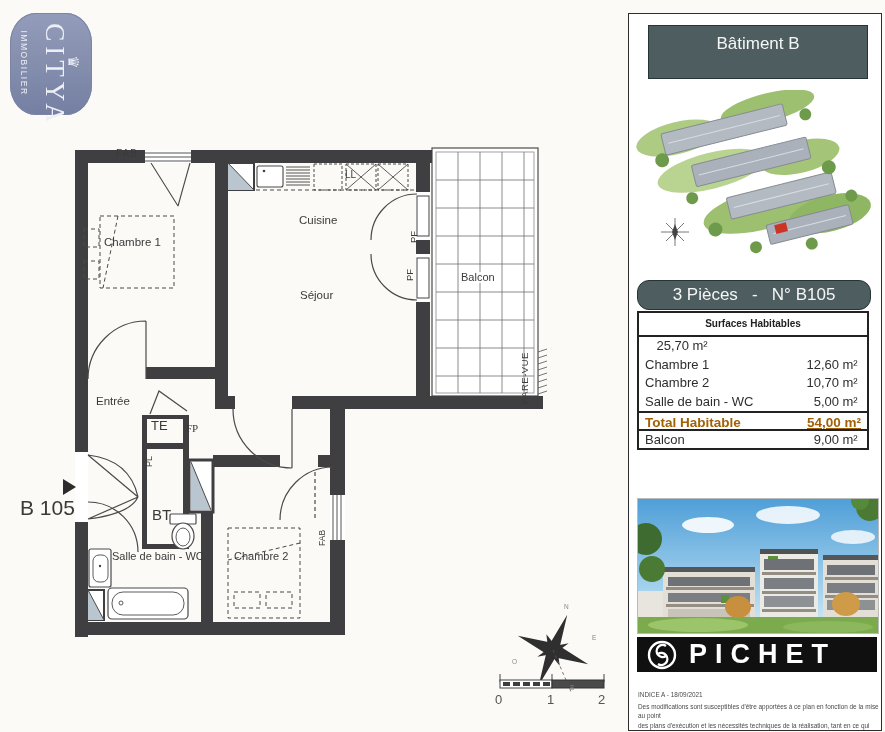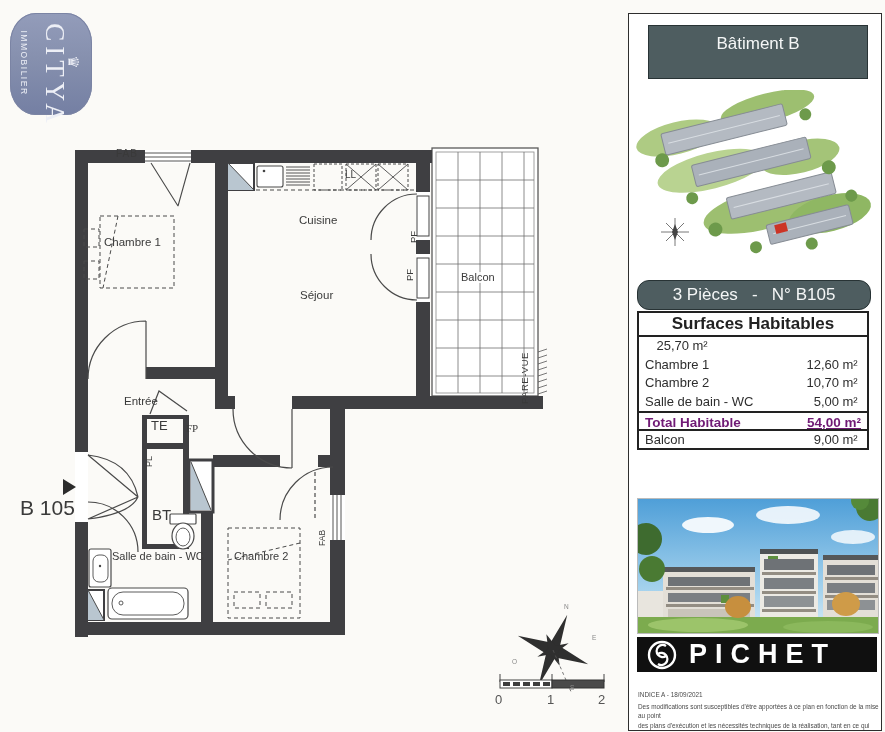--- a/index.html
+++ b/index.html
@@ -24,28 +24,28 @@
   .b105-arrow{left:63px;top:479px;width:0;height:0;border-left:13px solid #2c2c2c;
     border-top:8px solid transparent;border-bottom:8px solid transparent;}
   
   .panel-frame{left:628px;top:13px;width:252px;height:716px;border:1.5px solid #2e2e2e;background:#fff;}
   .slate{background:#4e5d60;color:#f4f6f6;border:1px solid #283335;}
   .hdr{left:648px;top:25px;width:220px;height:54px;text-align:center;
     font-size:17px;line-height:1.55;padding-top:5px;box-sizing:border-box;}
   .title{left:637px;top:280px;width:232px;height:28px;text-align:center;
     font-size:17px;line-height:28px;white-space:pre;border-radius:12px;}
   .table{left:637px;top:311px;width:232px;background:#fff;border:2px solid #222;box-sizing:border-box;}
-  .t-head{font-weight:bold;font-size:17px;text-align:center;line-height:22px;
+  .t-head{font-weight:bold;font-size:10px;text-align:center;line-height:22px;
     border-bottom:2px solid #222;color:#222;}
   .t-row{display:flex;font-size:13px;line-height:18.5px;padding:0 6px;color:#2e2e2e;}
   .t-row .l{flex:1;}
   .t-row .v{width:44px;text-align:right;}
   .t-row .u{width:22px;text-align:center;}
   .t-total{display:flex;font-weight:bold;font-size:13.5px;line-height:20px;
-    border-top:2px solid #222;padding:0 6px;color:#701a75;}
+    border-top:2px solid #222;padding:0 6px;color:#a16207;}
   .t-total .l{flex:1;} .t-total .v{width:70px;text-align:right;text-decoration:underline;}
   .balcon-box{left:637px;top:429px;width:232px;border:2px solid #222;background:#fff;box-sizing:border-box;}
   
   .photo{left:637px;top:498px;width:240px;height:134px;border:1px solid #bbb;}
   .pichet{left:637px;top:637px;width:240px;height:35px;background:#101010;
     display:flex;align-items:center;}
   .pichet .word{color:#fff;font-size:27px;font-weight:bold;letter-spacing:8px;
     margin-left:10px;transform:scaleY(1.05);}
   .disc{left:638px;top:690px;width:242px;font-size:6.4px;line-height:1.5;color:#4a4a4a;}
   .disc .ind{margin-bottom:2px;}
@@ -228,21 +228,21 @@
 
 <span class="lbl" style="left:116px;top:149px;font-size:10px;letter-spacing:1px;">FAB</span>
 <span class="lbl" style="left:104px;top:237px;font-size:11.5px;">Chambre 1</span>
 <span class="lbl" style="left:299px;top:215px;font-size:11.5px;">Cuisine</span>
 <span class="lbl" style="left:319px;top:170px;font-size:10px;margin-left:26px;">LL</span>
 <span class="lbl" style="left:300px;top:290px;font-size:11.5px;">Séjour</span>
 <span class="lbl halo" style="left:459px;top:272px;font-size:11px;">Balcon</span>
 <span class="lbl rot" style="left:409px;top:243px;font-size:9.5px;">PF</span>
 <span class="lbl rot" style="left:405px;top:281px;font-size:9.5px;">PF</span>
 <span class="lbl rot" style="left:520px;top:404px;font-size:9.5px;letter-spacing:.5px;">PARE-VUE</span>
-<span class="lbl" style="left:96px;top:396px;font-size:11.5px;margin-left:28px;">Entrée</span>
+<span class="lbl" style="left:96px;top:396px;font-size:11.5px;">Entrée</span>
 <span class="lbl" style="left:151px;top:419px;font-size:13px;">TE</span>
 <span class="lbl" style="left:186px;top:423px;font-size:11px;font-family:Liberation Serif, serif;">FP</span>
 <span class="lbl rot" style="left:145px;top:467px;font-size:9px;">PL</span>
 <span class="lbl" style="left:152px;top:507px;font-size:15px;">BT</span>
 <span class="lbl" style="left:112px;top:551px;font-size:11px;">Salle de bain - WC</span>
 <span class="lbl" style="left:234px;top:551px;font-size:11px;">Chambre 2</span>
 <span class="lbl rot" style="left:318px;top:546px;font-size:8.5px;">FAB</span>
 <span class="lbl" style="left:20px;top:478px;font-size:21px;margin-top:19px;">B 105</span>
 <div class="abs b105-arrow"></div>
 

